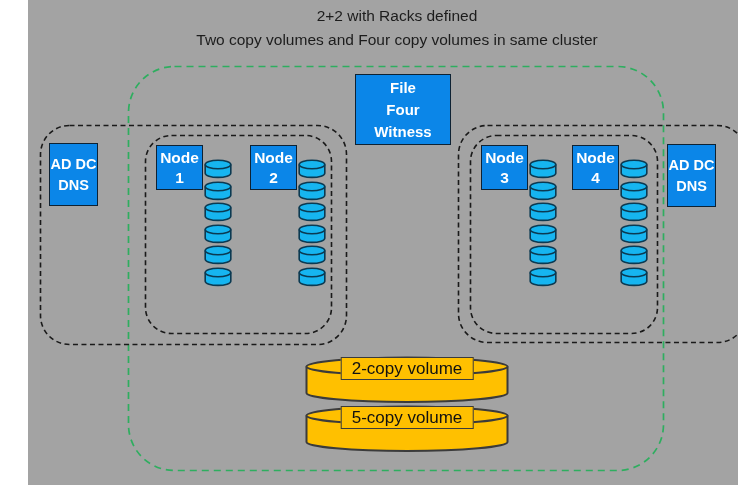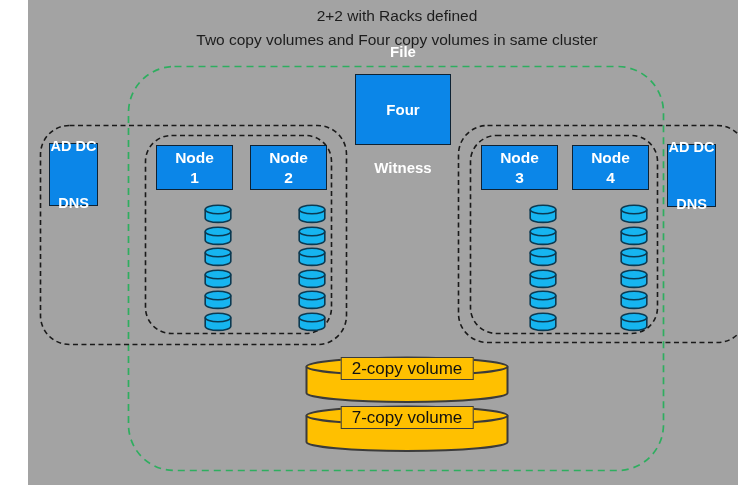--- a/index.html
+++ b/index.html
@@ -9,27 +9,27 @@
   }
   .title {
     position:absolute; top:4px; left:0; right:0; text-align:center;
     font-size:15.5px; line-height:24px; color:#1c1c1c;
   }
   svg.boundary { position:absolute; overflow:visible; }
   .bluebox {
     position:absolute; box-sizing:border-box;
     background:#0B86E8; border:1.5px solid #0E2233; color:#ffffff;
     display:flex; flex-direction:column; align-items:center; justify-content:center;
-    text-align:center; font-weight:600;gap:36px;
+    text-align:center; font-weight:600;
   }
   .witness { left:327px; top:74px; width:96px; height:71px; font-size:15px; line-height:22px; }
   .addc { width:49px; height:63px; font-size:14.5px; line-height:21px; }
   .addc-left { left:21px; top:143px; }
   .addc-right { left:639px; top:144px; }
-  .node { position:absolute; top:145px; width:77px; display:flex; flex-direction:column; align-items:flex-end; }
+  .node { position:absolute; top:145px; width:77px; display:flex; flex-direction:row; align-items:flex-start; }
   .node-box {
     position:relative; box-sizing:border-box; width:100%; height:45px;
     background:#0B86E8; border:1.5px solid #0E2233; color:#fff;
     display:flex; flex-direction:column; align-items:center; justify-content:center;
     font-size:15.5px; line-height:20px; font-weight:600; text-align:center;
   }
   .disk-stack { margin-top:14px; display:flex; flex-direction:column; gap:1.5px; }
   .volume { position:absolute; width:206px; height:48px; }
   .volume > svg { position:absolute; left:0; top:0; }
   .volume-label {
@@ -222,16 +222,16 @@
       <ellipse cx="103" cy="10.5" rx="100.5" ry="9" fill="#FFC000" stroke="#3B3B3B" stroke-width="2"></ellipse>
     </svg>
     <div class="volume-label">2-copy volume</div>
   </div>
 
   <div class="volume" style="left:276px;top:405px;">
     <svg width="206" height="48">
       <path d="M2.5 10.5 L2.5 37 A100.5 9 0 0 0 203.5 37 L203.5 10.5" fill="#FFC000" stroke="#3B3B3B" stroke-width="2"></path>
       <ellipse cx="103" cy="10.5" rx="100.5" ry="9" fill="#FFC000" stroke="#3B3B3B" stroke-width="2"></ellipse>
     </svg>
-    <div class="volume-label">7-copy volume</div>
+    <div class="volume-label">5-copy volume</div>
   </div>
 
 </div>
 
 </body></html>

